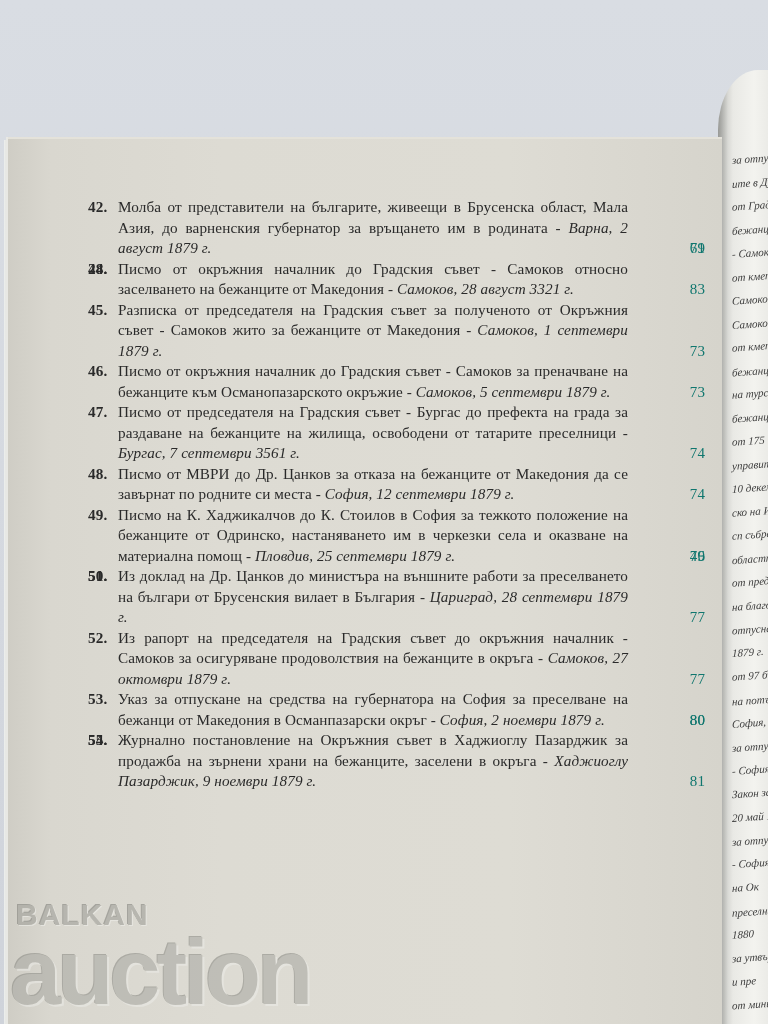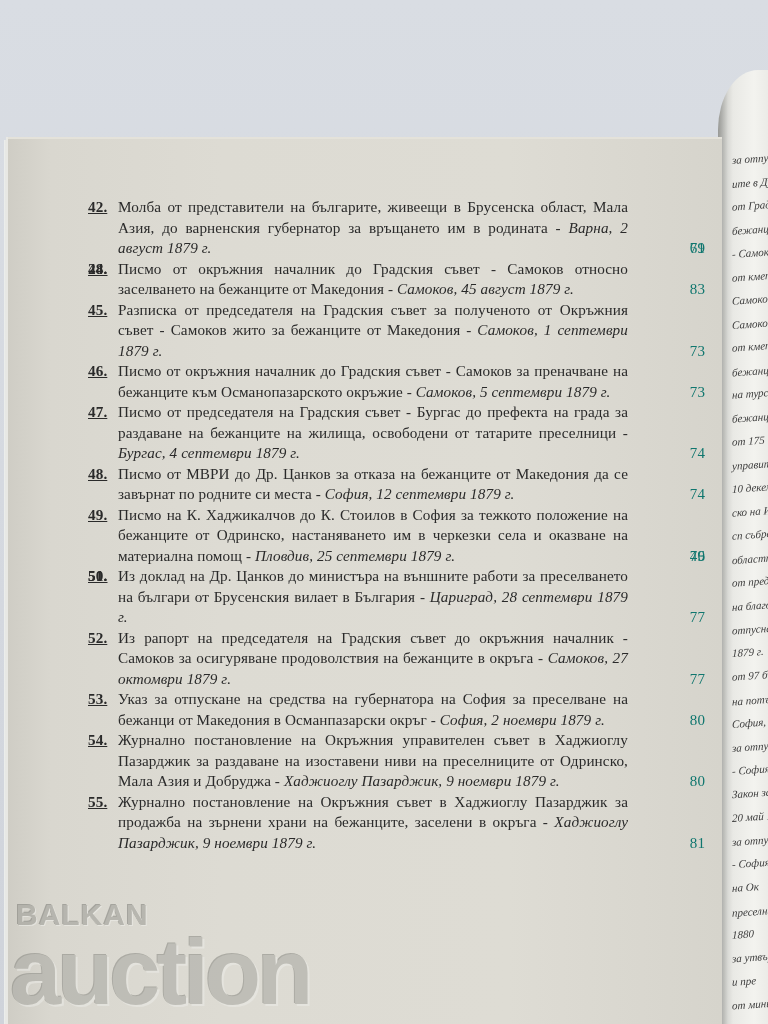--- a/index.html
+++ b/index.html
@@ -33,21 +33,21 @@
     font-size:11px; font-style:italic; color:#3c3c3c;
     transform: skewY(-4deg);
   }
   .toc {
     position:absolute; left:88px; top:197px; width:625px;
     color:#2a2a2a; font-size:15.2px; line-height:20.5px;
     letter-spacing:0.1px;
   }
   .entry { position:relative; padding-left:30px; padding-right:0; }
   .entry .num {
-    position:absolute; left:0; top:0; font-weight:bold; color:#2a2a2a;text-decoration:underline;
+    position:absolute; left:0; top:0; font-weight:bold; color:#2a2a2a;
   }
   .entry .text { display:block; width:510px; text-align:justify; }
   .entry .place { font-style:italic; }
   .entry .pg {
     position:absolute; right:8px; bottom:0; font-size:15px; color:#0f766e;
   }
   .watermark {
     position:absolute; left:10px; top:898px; width:170px; height:130px;
     pointer-events:none; opacity:0.55;
   }
@@ -120,36 +120,36 @@
       <span class="num">42.</span>
       <span class="text"><span>Молба от представители на българите, живеещи в Брусенска област, Мала Азия, до варненския губернатор за връщането им в родината - </span><span class="place">Варна, 2 август 1879 г.</span></span>
       <span class="pg">69</span>
     </div>
     <div class="entry">
       <span class="num">28.</span>
       <span class="pg">71</span>
     </div>
     <div class="entry">
       <span class="num">44.</span>
-      <span class="text"><span>Писмо от окръжния началник до Градския съвет - Самоков относно заселването на бежанците от Македония - </span><span class="place">Самоков, 45 август 1879 г.</span></span>
+      <span class="text"><span>Писмо от окръжния началник до Градския съвет - Самоков относно заселването на бежанците от Македония - </span><span class="place">Самоков, 28 август 3321 г.</span></span>
       <span class="pg">83</span>
     </div>
     <div class="entry">
       <span class="num">45.</span>
       <span class="text"><span>Разписка от председателя на Градския съвет за полученото от Окръжния съвет - Самоков жито за бежанците от Македония - </span><span class="place">Самоков, 1 септември 1879 г.</span></span>
       <span class="pg">73</span>
     </div>
     <div class="entry">
       <span class="num">46.</span>
       <span class="text"><span>Писмо от окръжния началник до Градския съвет - Самоков за преначване на бежанците към Османопазарското окръжие - </span><span class="place">Самоков, 5 септември 1879 г.</span></span>
       <span class="pg">73</span>
     </div>
     <div class="entry">
       <span class="num">47.</span>
-      <span class="text"><span>Писмо от председателя на Градския съвет - Бургас до префекта на града за раздаване на бежанците на жилища, освободени от татарите преселници - </span><span class="place">Бургас, 4 септември 1879 г.</span></span>
+      <span class="text"><span>Писмо от председателя на Градския съвет - Бургас до префекта на града за раздаване на бежанците на жилища, освободени от татарите преселници - </span><span class="place">Бургас, 7 септември 3561 г.</span></span>
       <span class="pg">74</span>
     </div>
     <div class="entry">
       <span class="num">48.</span>
       <span class="text"><span>Писмо от МВРИ до Др. Цанков за отказа на бежанците от Македония да се завърнат по родните си места - </span><span class="place">София, 12 септември 1879 г.</span></span>
       <span class="pg">74</span>
     </div>
     <div class="entry">
       <span class="num">49.</span>
       <span class="text"><span>Писмо на К. Хаджикалчов до К. Стоилов в София за тежкото положение на бежанците от Одринско, настаняването им в черкезки села и оказване на материална помощ - </span><span class="place">Пловдив, 25 септември 1879 г.</span></span>
@@ -169,21 +169,20 @@
       <span class="text"><span>Из рапорт на председателя на Градския съвет до окръжния началник - Самоков за осигуряване продоволствия на бежанците в окръга - </span><span class="place">Самоков, 27 октомври 1879 г.</span></span>
       <span class="pg">77</span>
     </div>
     <div class="entry">
       <span class="num">53.</span>
       <span class="text"><span>Указ за отпускане на средства на губернатора на София за преселване на бежанци от Македония в Османпазарски окръг - </span><span class="place">София, 2 ноември 1879 г.</span></span>
       <span class="pg">80</span>
     </div>
     <div class="entry">
       <span class="num">54.</span>
-      <span class="text"><span>Журнално постановление на Окръжния управителен съвет в Хаджиоглу Пазарджик за раздаване на изоставени ниви на преселниците от Одринско, Мала Азия и Добруджа - </span><span class="place">Хаджиоглу Пазарджик, 9 ноември 1879 г.</span></span>
       <span class="pg">80</span>
     </div>
     <div class="entry">
       <span class="num">55.</span>
       <span class="text"><span>Журнално постановление на Окръжния съвет в Хаджиоглу Пазарджик за продажба на зърнени храни на бежанците, заселени в окръга - </span><span class="place">Хаджиоглу Пазарджик, 9 ноември 1879 г.</span></span>
       <span class="pg">81</span>
     </div>
   </div>
 
 <div class="watermark">

